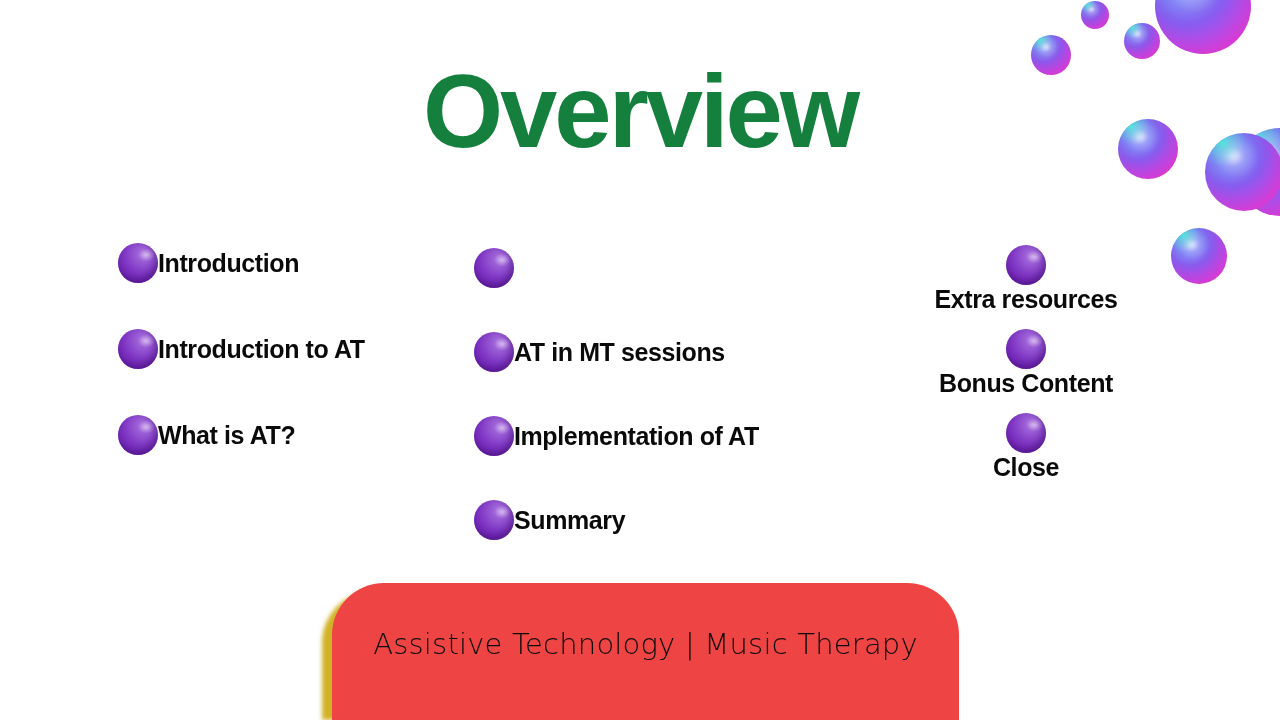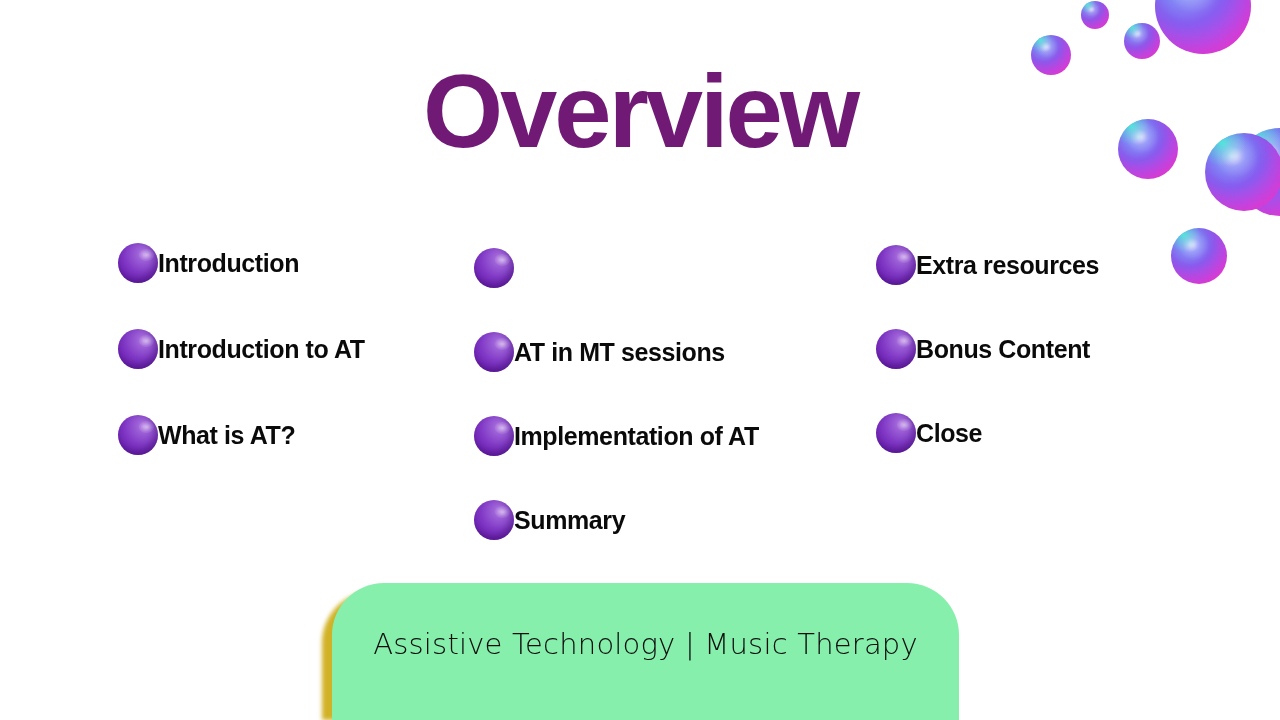--- a/index.html
+++ b/index.html
@@ -69,21 +69,21 @@
   .title {
     position: absolute;
     top: 58px;
     left: 0;
     width: 1280px;
     text-align: center;
     font-family: "Liberation Sans", sans-serif;
     font-size: 103px;
     font-weight: bold;
     letter-spacing: -3px;
-    color: #701a75;
+    color: #15803d;
     line-height: 1.05;
   }
 
   
   .agenda {
     position: absolute;
     top: 243px;
     left: 0;
     width: 1280px;
     height: 310px;
@@ -97,21 +97,21 @@
   .col-3 { left: 876px; width: 300px; }
 
   .agenda-item {
     position: relative;
     display: flex;
     align-items: center;
     height: 40px;
   }
   .col-1 .agenda-item { margin-bottom: 46px; }
   .col-2 .agenda-item { margin-bottom: 44px; }
-  .col-3 .agenda-item { margin-bottom: 44px; }
+  .col-3 .agenda-item { margin-bottom: 44px; flex-direction: column; }
   .col-2 { top: 5px; }
   .col-3 { top: 2px; }
 
   .bullet {
     flex: 0 0 auto;
     width: 40px;
     height: 40px;
     border-radius: 50%;
     position: relative;
     background:
@@ -164,21 +164,21 @@
     filter: blur(2px);
     opacity: 0.85;
   }
   .banner {
     position: absolute;
     left: 10px;
     top: 0;
     width: 627px;
     height: 137px;
     border-radius: 52px 52px 0 0;
-    background: #86efac;
+    background: #ef4444;
     display: flex;
     align-items: flex-start;
     justify-content: center;
   }
   .banner-text {
     margin-top: 44px;
     font-family: "DejaVu Sans", sans-serif;
     font-size: 29px;
     font-weight: 300;
     letter-spacing: 0.2px;

